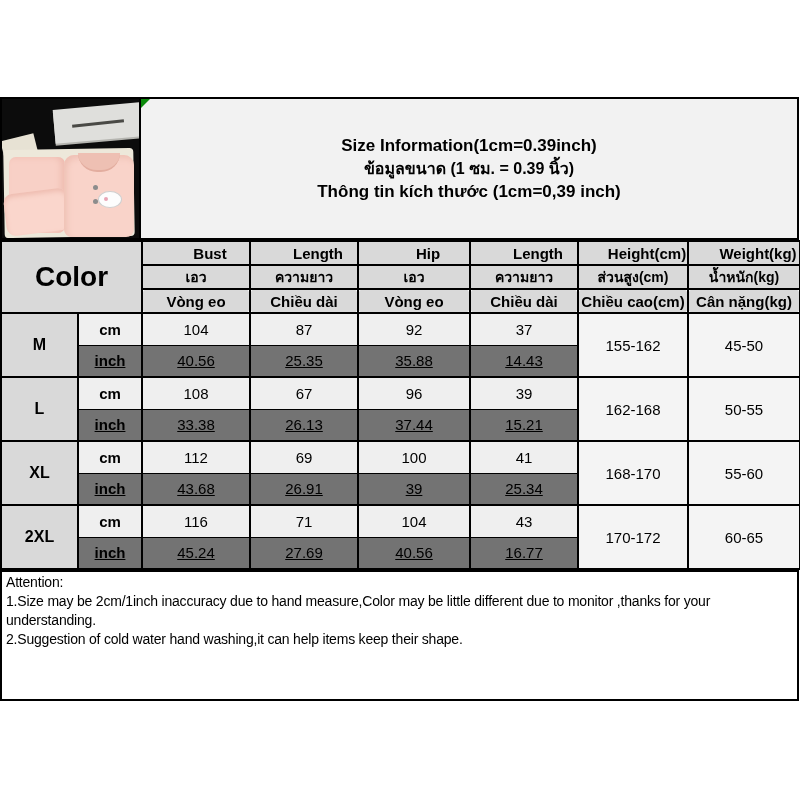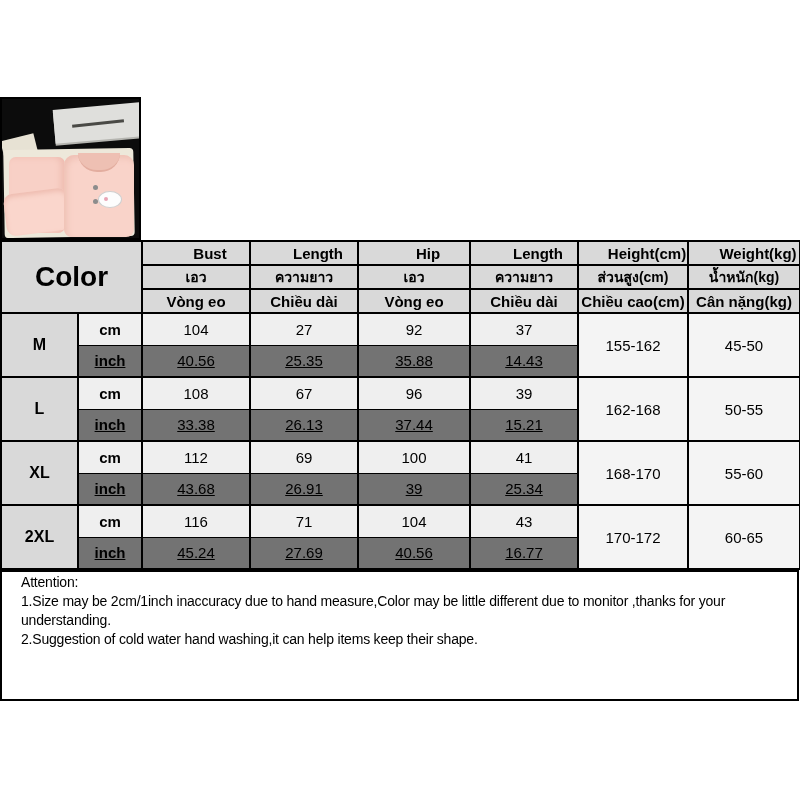--- a/index.html
+++ b/index.html
@@ -29,32 +29,32 @@
   .t-vi { font-size:17px; font-weight:bold; line-height:23px; }
 
   
   table.size-table { position:absolute; top:240px; left:0; width:799px; border-collapse:collapse; table-layout:fixed; border:2px solid #000; }
   .size-table td, .size-table th { border:2px solid #000; text-align:center; vertical-align:middle; overflow:hidden; white-space:nowrap; }
   .hrow { height:24px; }
   .brow { height:32px; }
   .hdr { background:#d9d9d9; font-weight:bold; }
   .hdr-en { font-size:15px;padding-left:28px; }
   .hdr-th { font-size:14px;margin-top:12px; }
-  .hdr-vi { font-size:15px; }
+  .hdr-vi { font-size:15px;border-radius:6px; }
   .size-big { background:#d9d9d9; font-size:28px; font-weight:bold; }
   .size-lbl { background:#d9d9d9; font-size:16px; font-weight:bold; }
   .unit { font-size:15px; font-weight:bold; }
   .val { font-size:15px; font-weight:normal; }
   .cm-row td { background:#efefef; border-bottom-width:1px; }
   .inch-row td { background:#737373; border-top-width:1px;text-decoration:underline; }
   .cm-row td.size-lbl, .inch-row td.size-lbl { background:#d9d9d9; }
   .merged { background:#f4f4f4 !important; font-size:15px; font-weight:normal; }
 
   
-  .attention { position:absolute; top:570px; left:0; width:799px; height:131px; border:2px solid #000; background:#fff; padding:1px 19px; font-size:14px; line-height:19px; letter-spacing:-0.2px; }
+  .attention { position:absolute; top:570px; left:0; width:799px; height:131px; border:2px solid #000; background:#fff; padding:1px 4px; font-size:14px; line-height:19px; letter-spacing:-0.2px; }
   .attention p { margin:0; }
 </style>
 </head>
 <body>
 
 <div class="sheet">
 
   <div class="top-band">
     <div class="photo">
       <div class="photo-box">
@@ -63,20 +63,26 @@
       <div class="photo-mat-flap"></div>
       <div class="photo-mat"></div>
       <div class="pants"></div>
       <div class="pants-fold"></div>
       <div class="pj-top">
         <div class="neckline"></div>
         <div class="btn-dot b1"></div>
         <div class="btn-dot b2"></div>
         <div class="kitty-patch"></div>
       </div>
+    </div>
+    <div class="title-cell">
+      <div class="err-tri"></div>
+      <div class="t-en">Size Information(1cm=0.39inch)</div>
+      <div class="t-th">ข้อมูลขนาด (1 ซม. = 0.39 นิ้ว)</div>
+      <div class="t-vi">Thông tin kích thước (1cm=0,39 inch)</div>
     </div>
   </div>
 
   <table class="size-table">
     <colgroup>
       <col style="width:77px">
         <col style="width:64px">
         <col style="width:108px">
         <col style="width:108px">
       <col style="width:112px">
@@ -108,21 +114,21 @@
         <td class="hdr hdr-vi">Vòng eo</td>
         <td class="hdr hdr-vi">Chiều dài</td>
         <td class="hdr hdr-vi">Chiều cao(cm)</td>
         <td class="hdr hdr-vi">Cân nặng(kg)</td>
       </tr>
 
       <tr class="brow cm-row">
         <td class="size-lbl" rowspan="2">M</td>
         <td class="unit">cm</td>
         <td class="val">104</td>
-        <td class="val">27</td>
+        <td class="val">87</td>
         <td class="val">92</td>
         <td class="val">37</td>
         <td class="merged" rowspan="2">155-162</td>
         <td class="merged" rowspan="2">45-50</td>
       </tr>
       <tr class="brow inch-row">
         <td class="unit">inch</td>
         <td class="val">40.56</td>
         <td class="val">25.35</td>
         <td class="val">35.88</td>

